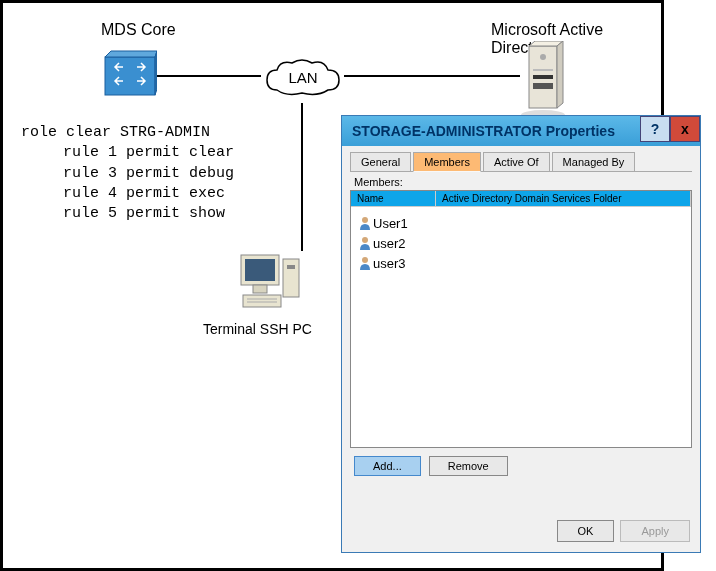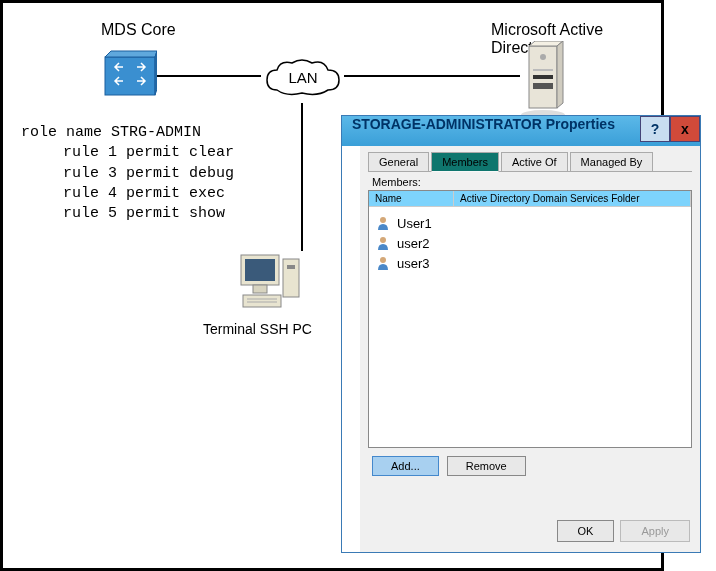--- a/index.html
+++ b/index.html
@@ -22,42 +22,42 @@
     .line-mds-lan { top: 72px; left: 154px; width: 104px; height: 2px; }
     .line-lan-server { top: 72px; left: 341px; width: 176px; height: 2px; }
     .line-lan-down { top: 100px; left: 298px; width: 2px; height: 148px; }
     
     
     .config-text { position: absolute; top: 120px; left: 18px; font-family: 'Courier New', monospace; font-size: 15px; line-height: 1.35; color: #000; }
     .config-text .rule { padding-left: 42px; display: block; }
     
     
     .dialog { position: absolute; top: 112px; left: 338px; width: 360px; height: 438px; border: 1px solid #3a7ab5; background: #fff; }
-    .dialog-titlebar { height: 30px; background: linear-gradient(#5bb8e8, #3a9fd8); display: flex; align-items: flex-start; padding-left: 10px; position: relative; }
+    .dialog-titlebar { height: 30px; background: linear-gradient(#5bb8e8, #3a9fd8); display: flex; align-items: center; padding-left: 10px; position: relative; }
     .dialog-title { color: #003366; font-weight: bold; font-size: 14px; }
     .dialog-controls { position: absolute; right: 0; top: 0; display: flex; height: 26px; }
     .tbtn { width: 30px; height: 26px; border: 1px solid #447; display: flex; align-items: center; justify-content: center; font-size: 14px; }
     .help-btn { background: #c8ddf0; color: #003366; font-weight: bold; }
     .close-btn { background: #d04a3a; color: #000; font-weight: bold; }
     
-    .dialog-body { background: #f0f0f0; height: calc(100% - 30px); padding: 6px 8px; position: relative; margin-left: 18px; }
+    .dialog-body { background: #f0f0f0; height: calc(100% - 30px); padding: 6px 8px; position: relative; }
     
     .tabs { display: flex; border-bottom: 1px solid #aaa; margin-bottom: 4px; }
     .tab { padding: 3px 10px; font-size: 11px; border: 1px solid #aaa; border-bottom: none; margin-right: 2px; background: #e8e8e8; cursor: pointer; }
-    .tab.active { background: #0f766e; border-bottom: 1px solid #f8f8f8; margin-bottom: -1px; position:relative; z-index:1; }
+    .tab.active { background: #fdba74; border-bottom: 1px solid #f8f8f8; margin-bottom: -1px; position:relative; z-index:1; }
     
     .members-label { font-size: 11px; margin: 4px 0 2px 4px; }
     
     .members-list { border: 1px solid #888; background: #fff; height: 258px; }
     .list-header { display: flex; border-bottom: 1px solid #ccc; }
-    .col-head { font-size: 10px; padding: 2px 6px; border-right: 1px solid #ccc; background: #7dd3fc; }
+    .col-head { font-size: 10px; padding: 2px 6px; border-right: 1px solid #ccc; background: #0ea5e9; }
     .col-name { width: 85px; }
     .col-folder { flex: 1; }
     .list-body { padding: 6px; }
-    .user-row { display: flex; align-items: center; gap: 6px; padding: 2px 0; font-size: 13px; }
+    .user-row { display: flex; align-items: center; padding: 2px 0; font-size: 13px; }
     
     .btn-row { display: flex; gap: 8px; margin-top: 8px; padding-left: 4px; align-items: flex-end; }
     .btn { padding: 3px 18px; font-size: 11px; border: 1px solid #888; background: #e8e8e8; cursor: pointer; }
     .btn.highlight { background: #a8d0f0; border-color: #4488cc; }
     .btn.disabled { color: #999; border-color: #bbb; }
     
     .dialog-footer { position: absolute; bottom: 10px; right: 10px; display: flex; gap: 6px; text-align: center; }
     .dialog-footer .btn { padding: 4px 20px; }
   </style>
 </head>
@@ -109,21 +109,21 @@
       <line x1="10" y1="51" x2="40" y2="51" stroke="#aaa"></line>
     </svg>
   </div>
   <div class="label term-label">Terminal SSH PC</div>
 
   <div class="line line-mds-lan"></div>
   <div class="line line-lan-server"></div>
   <div class="line line-lan-down"></div>
 
   <div class="config-text">
-    <div>role name STRG-ADMIN</div>
+    <div>role clear STRG-ADMIN</div>
     <span class="rule">rule 1 permit clear</span>
     <span class="rule">rule 3 permit debug</span>
     <span class="rule">rule 4 permit exec</span>
     <span class="rule">rule 5 permit show</span>
   </div>
 
   <div class="dialog">
     <div class="dialog-titlebar">
       <span class="dialog-title">STORAGE-ADMINISTRATOR Properties</span>
       <div class="dialog-controls">

